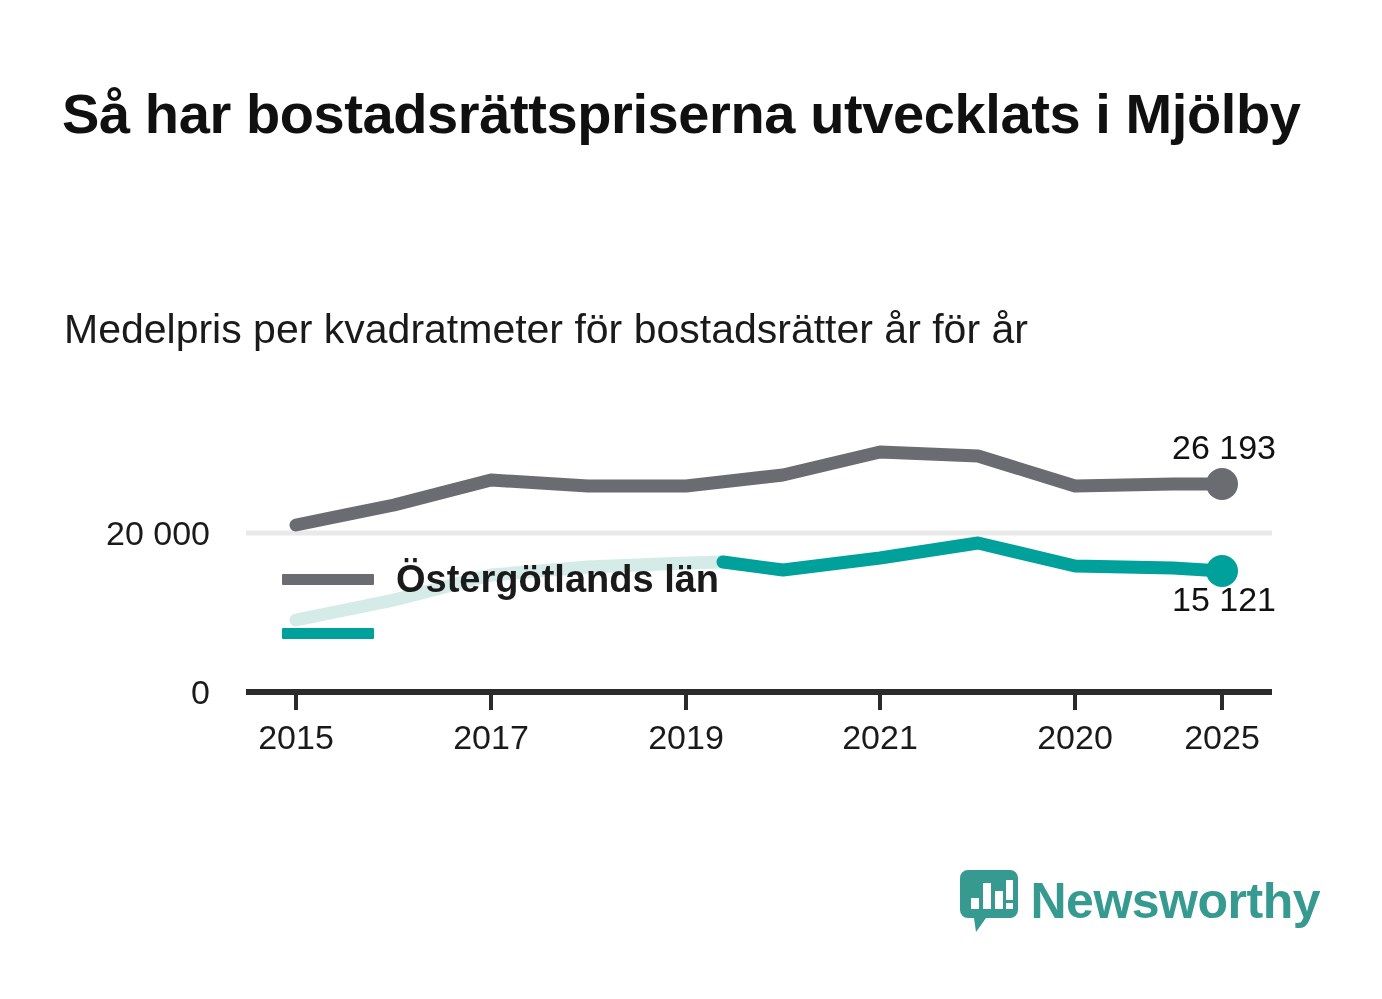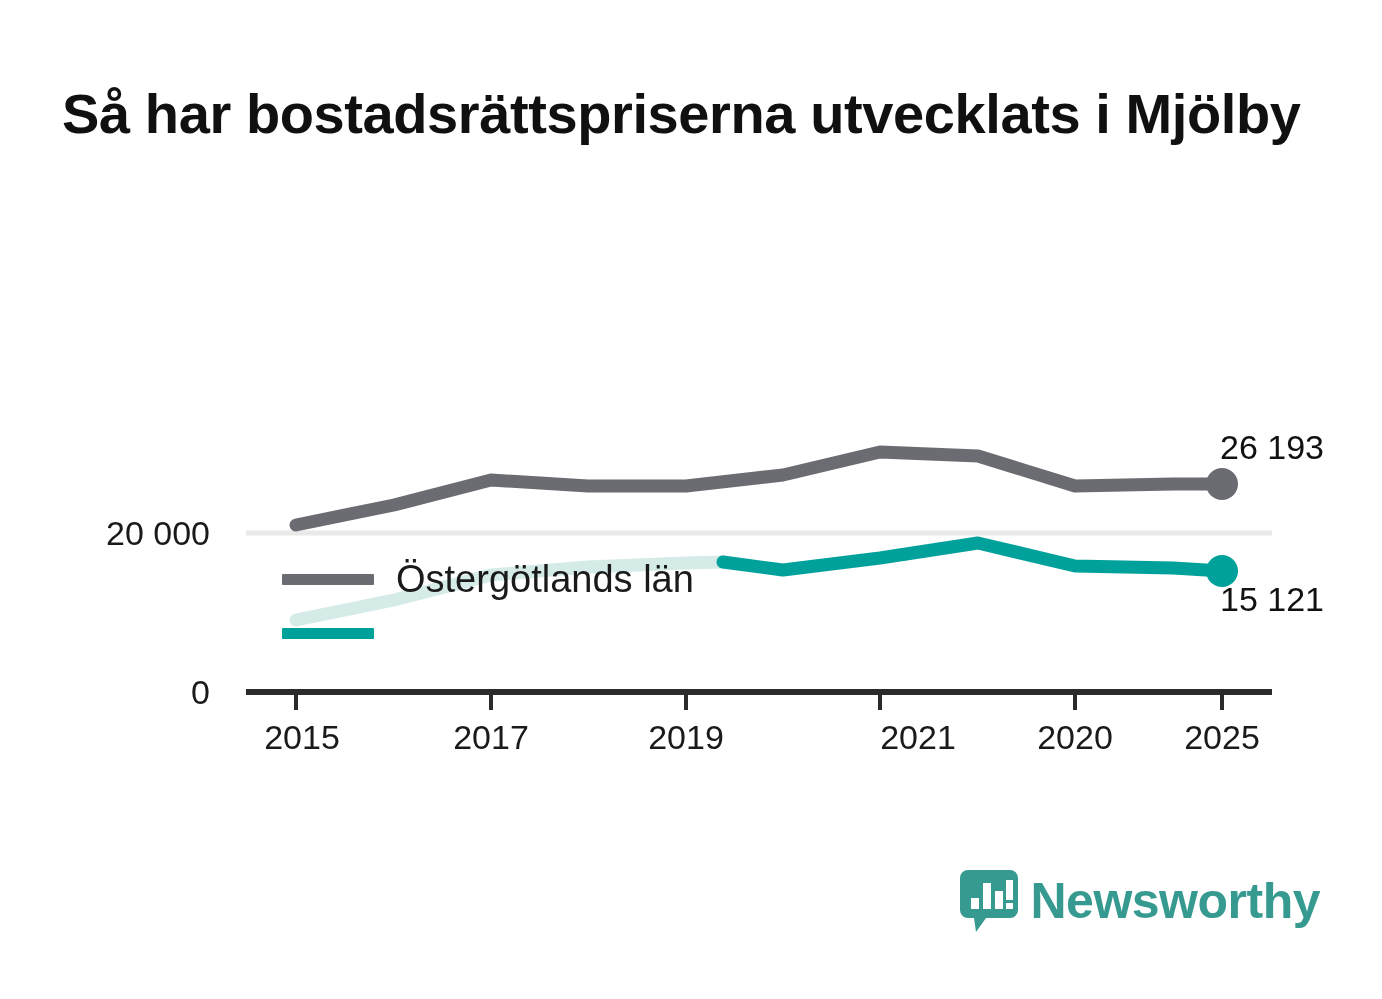--- a/index.html
+++ b/index.html
@@ -93,30 +93,30 @@
     width: 92px;
     height: 11px;
     border-radius: 1px;
     margin-right: 22px;
   }
   .legend-label {
     font-size: 38px;
     color: #1a1a1a;
     line-height: 1;
     white-space: nowrap;
+    font-weight: bold;
   }
 
   
   .value-label {
     position: absolute;
     font-size: 34px;
     font-weight: 400;
     color: #111111;
     white-space: nowrap;
-    margin-left: 48px;
   }
   .value-gray { left: 1172px; top: 428px; }
   .value-teal { left: 1172px; top: 580px; text-align: center; }
 
   
   .source {
     position: absolute;
     left: 64px;
     top: 893px;
     font-size: 30px;
@@ -137,20 +137,21 @@
     letter-spacing: -0.5px;
     line-height: 1;
   }
 </style>
 </head>
 <body>
 
 <div id="page">
 
   <div class="title">Så har bostadsrättspriserna utvecklats i Mjölby</div>
+  <div class="subtitle">Medelpris per kvadratmeter för bostadsrätter år för år</div>
 
   <div class="chart-area">
 
     <svg class="chart-svg" width="1382" height="999">
 
       <line x1="246" y1="533" x2="1272" y2="533" stroke="#e9e9e9" stroke-width="5"></line>
 
       <polyline points="296,620 394,600 491,575 588,567 686,563 723,562" fill="none" stroke="#d4ebe8" stroke-width="13" stroke-linecap="round" stroke-linejoin="round"></polyline>
 
       <polyline points="723,562 783,570 880,558 978,543 1075,566 1173,568 1222,571" fill="none" stroke="#00a19a" stroke-width="13" stroke-linecap="round" stroke-linejoin="round"></polyline>
@@ -166,24 +167,24 @@
       <line x1="491" y1="692" x2="491" y2="710" stroke="#2b2b2b" stroke-width="4"></line>
       <line x1="686" y1="692" x2="686" y2="710" stroke="#2b2b2b" stroke-width="4"></line>
       <line x1="880" y1="692" x2="880" y2="710" stroke="#2b2b2b" stroke-width="4"></line>
       <line x1="1075" y1="692" x2="1075" y2="710" stroke="#2b2b2b" stroke-width="4"></line>
       <line x1="1222" y1="692" x2="1222" y2="710" stroke="#2b2b2b" stroke-width="4"></line>
     </svg>
 
     <div class="ylabel ylabel-20000">20 000</div>
     <div class="ylabel ylabel-0">0</div>
 
-    <div class="xlabel" style="left:232px">2015</div>
+    <div class="xlabel" style="left:226px">2015</div>
     <div class="xlabel" style="left:421px">2017</div>
     <div class="xlabel" style="left:616px">2019</div>
-    <div class="xlabel" style="left:848px">2021</div>
+    <div class="xlabel" style="left:810px">2021</div>
     <div class="xlabel" style="left:1005px">2020</div>
     <div class="xlabel" style="left:1152px">2025</div>
 
     <div class="legend">
       <div class="legend-row">
         <span class="legend-swatch" style="background:#6b6b72"></span>
         <span class="legend-label">Östergötlands län</span>
       </div>
       <div class="legend-row">
         <span class="legend-swatch" style="background:#00a19a"></span>

